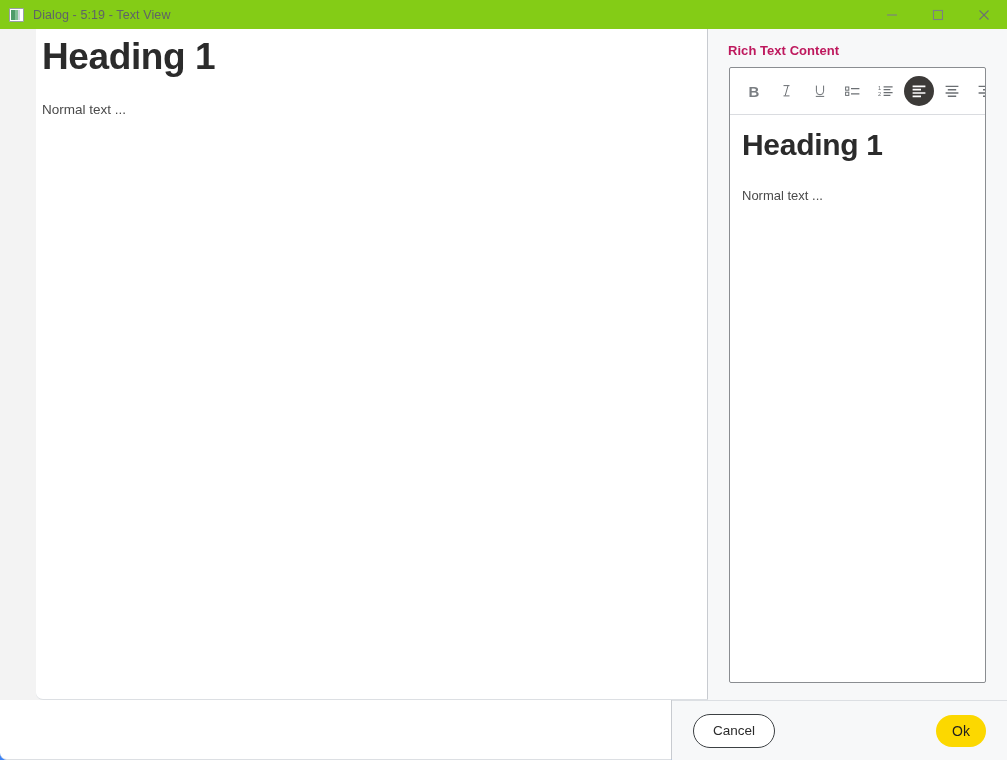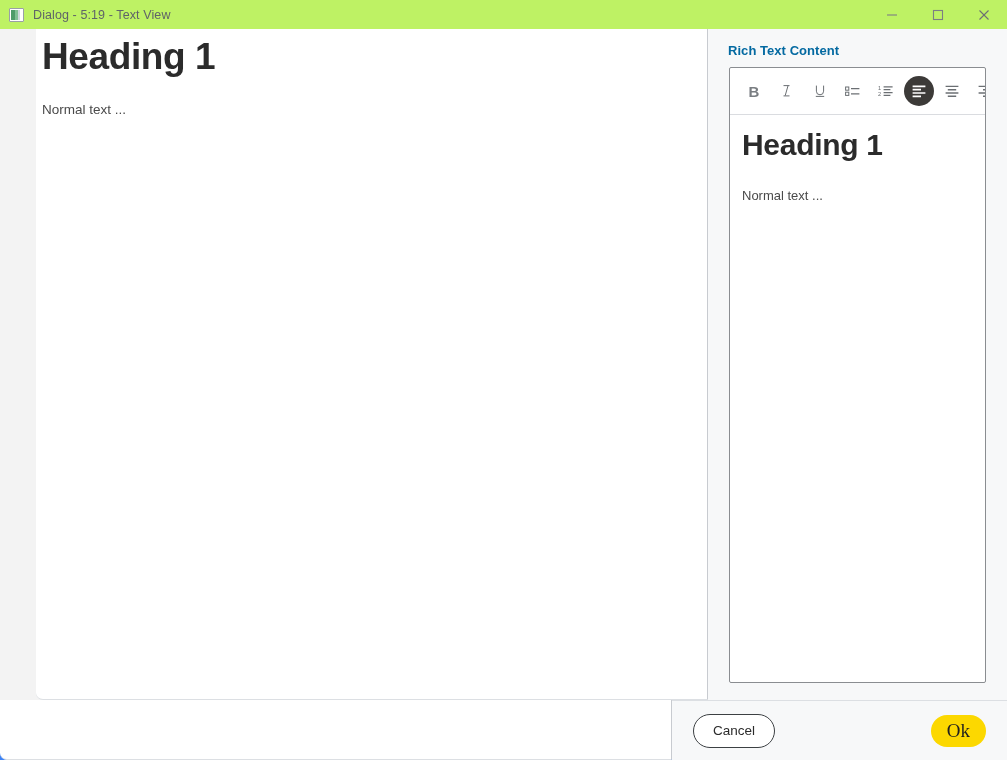--- a/index.html
+++ b/index.html
@@ -18,21 +18,21 @@
     height: 760px;
     background: #f3f3f3;
     display: flex;
     flex-direction: column;
   }
 
   
   .titlebar {
     height: 29px;
     min-height: 29px;
-    background: #bef264;
+    background: #84cc16;
     display: flex;
     align-items: center;
     position: relative;
     z-index: 5;
   }
 
   .titlebar-left {
     display: flex;
     align-items: center;
     padding-left: 9px;
@@ -120,21 +120,21 @@
     flex: 1;
     background: #f7f8f9;
     display: flex;
     flex-direction: column;
     min-width: 0;
   }
 
   .editor-pane-label {
     font-size: 13px;
     font-weight: bold;
-    color: #0369a1;
+    color: #be185d;
     padding: 14px 0 9px 20px;
     letter-spacing: 0.05px;
   }
 
   .editor-box {
     margin: 0 21px 0 21px;
     background: #ffffff;
     border: 1px solid #8a8d91;
     border-radius: 2px;
     display: flex;
@@ -245,22 +245,22 @@
 
   .btn-ok {
     margin-left: auto;
     height: 32px;
     min-width: 48px;
     padding: 0 16px;
     border-radius: 18px;
     border: none;
     background: #fcd800;
     color: #1f1f1f;
-    font-size: 19px;
-    font-family: Liberation Serif, serif;
+    font-size: 14px;
+    font-family: Liberation Sans, sans-serif;
     display: inline-flex;
     align-items: center;
     justify-content: center;
     cursor: pointer;
   }
 
   
   .footer-wrap {
     position: relative;
     height: 60px;

